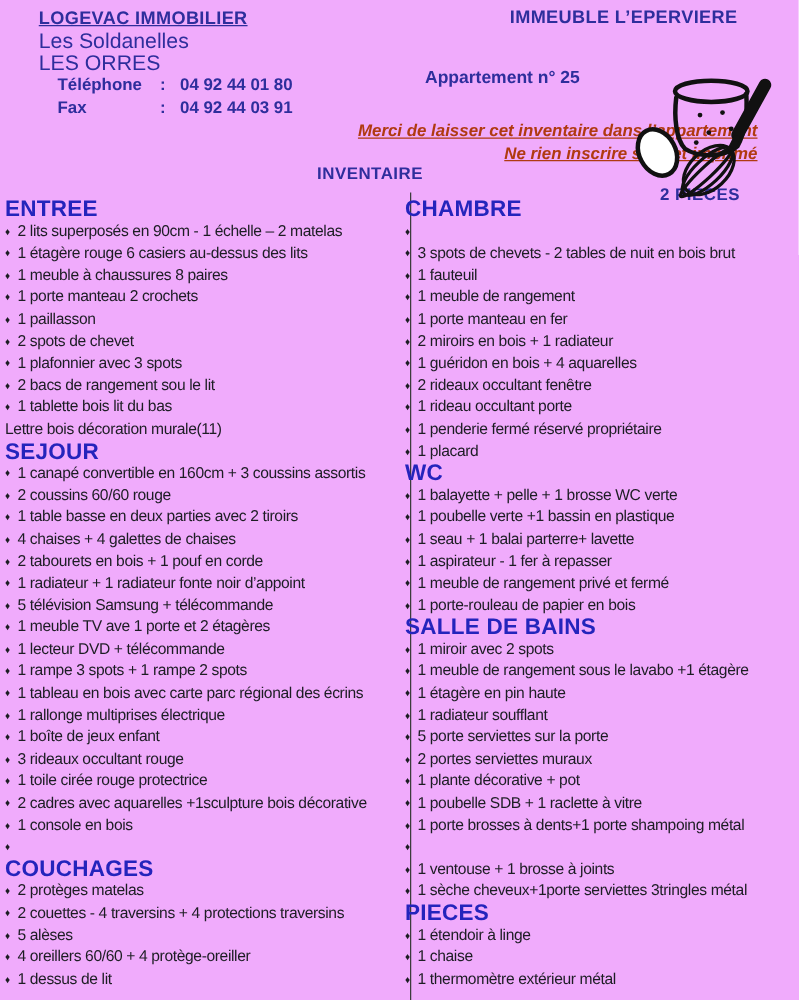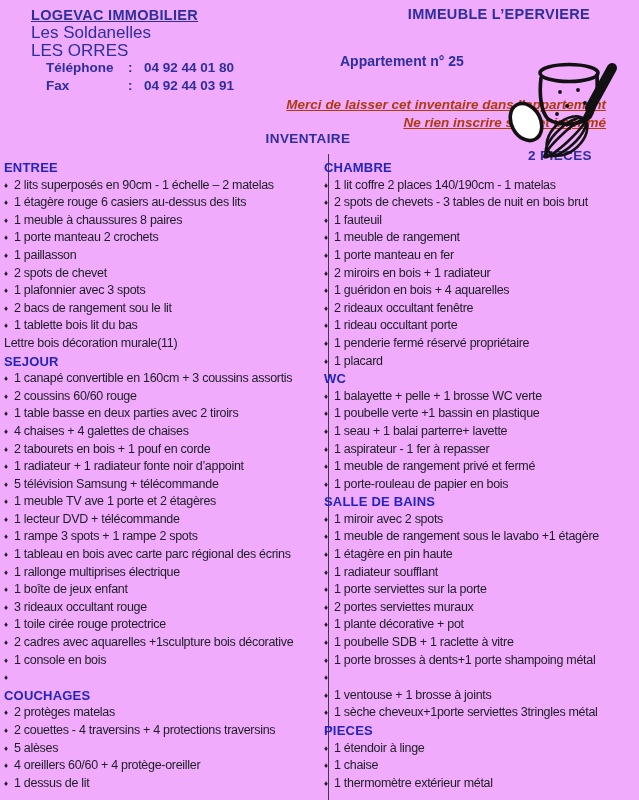--- a/index.html
+++ b/index.html
@@ -15,33 +15,33 @@
   .contact-label{width:82px;margin-left:15px;}
   .contact-colon{width:16px;}
   .building{position:absolute;left:340px;top:6px;width:250px;text-align:right;
     color:#2e2e9c;font-weight:bold;font-size:14.5px;letter-spacing:.3px;}
   .apartment{position:absolute;left:340px;top:41px;width:250px;text-align:left;
     color:#2e2e9c;font-weight:bold;font-size:14px;margin-top:12px;}
   .notice{position:absolute;left:14px;width:592px;text-align:right;
     color:#b03a10;font-weight:bold;font-style:italic;text-decoration:underline;font-size:13.5px;}
   .notice1{top:97px;}
   .notice2{top:115px;}
-  .doc-title{position:absolute;left:12px;top:131px;width:592px;text-align:center;
+  .doc-title{position:absolute;left:0;top:131px;width:592px;text-align:center;
     color:#2e2e9c;font-weight:bold;font-size:13.5px;letter-spacing:.4px;}
   .doc-subtitle{position:absolute;left:0;top:148px;width:592px;text-align:right;
     color:#2e2e9c;font-weight:bold;font-size:13.5px;letter-spacing:.4px;}
   
   .illustration{position:absolute;left:490px;top:56px;width:138px;height:112px;}
   
   .divider{position:absolute;left:328px;top:154px;width:1.4px;height:646px;background:#3c3c3c;}
   .col{position:absolute;top:159px;}
   .col-left{left:4px;width:322px;}
   .col-right{left:324px;width:303px;}
   .sec-heading{height:17.6px;line-height:17.6px;color:#2424bc;font-weight:bold;
-    font-size:13px;letter-spacing:.2px;white-space:nowrap;}
+    font-size:18px;letter-spacing:.2px;white-space:nowrap;}
   .item{height:17.6px;line-height:17.6px;display:flex;align-items:center;
     font-size:12.5px;letter-spacing:-0.3px;white-space:nowrap;color:#1d1d24;}
   .bullet{flex:0 0 10px;width:10px;font-size:8px;line-height:17.6px;color:#1d1d24;}
   .item-text{flex:0 0 auto;}
 </style>
 </head>
 <body>
 
 <div class="page">
 
@@ -228,25 +228,24 @@
       </div>
       <div class="item">
         <span class="bullet">♦</span>
         <span class="item-text">1 dessus de lit</span>
       </div>
     </div>
   <div class="col col-right">
       <div class="sec-heading">CHAMBRE</div>
       <div class="item">
         <span class="bullet">♦</span>
-        <span class="item-text">1 lit coffre 2 places 140/190cm - 1 matelas</span>
-      </div>
-      <div class="item">
-        <span class="bullet">♦</span>
-        <span class="item-text">2 spots de chevets - 3 tables de nuit en bois brut</span>
+      </div>
+      <div class="item">
+        <span class="bullet">♦</span>
+        <span class="item-text">3 spots de chevets - 2 tables de nuit en bois brut</span>
       </div>
       <div class="item">
         <span class="bullet">♦</span>
         <span class="item-text">1 fauteuil</span>
       </div>
       <div class="item">
         <span class="bullet">♦</span>
         <span class="item-text">1 meuble de rangement</span>
       </div>
       <div class="item">
@@ -314,21 +313,21 @@
       <div class="item">
         <span class="bullet">♦</span>
         <span class="item-text">1 étagère en pin haute</span>
       </div>
       <div class="item">
         <span class="bullet">♦</span>
         <span class="item-text">1 radiateur soufflant</span>
       </div>
       <div class="item">
         <span class="bullet">♦</span>
-        <span class="item-text">1 porte serviettes sur la porte</span>
+        <span class="item-text">5 porte serviettes sur la porte</span>
       </div>
       <div class="item">
         <span class="bullet">♦</span>
         <span class="item-text">2 portes serviettes muraux</span>
       </div>
       <div class="item">
         <span class="bullet">♦</span>
         <span class="item-text">1 plante décorative + pot</span>
       </div>
       <div class="item">

